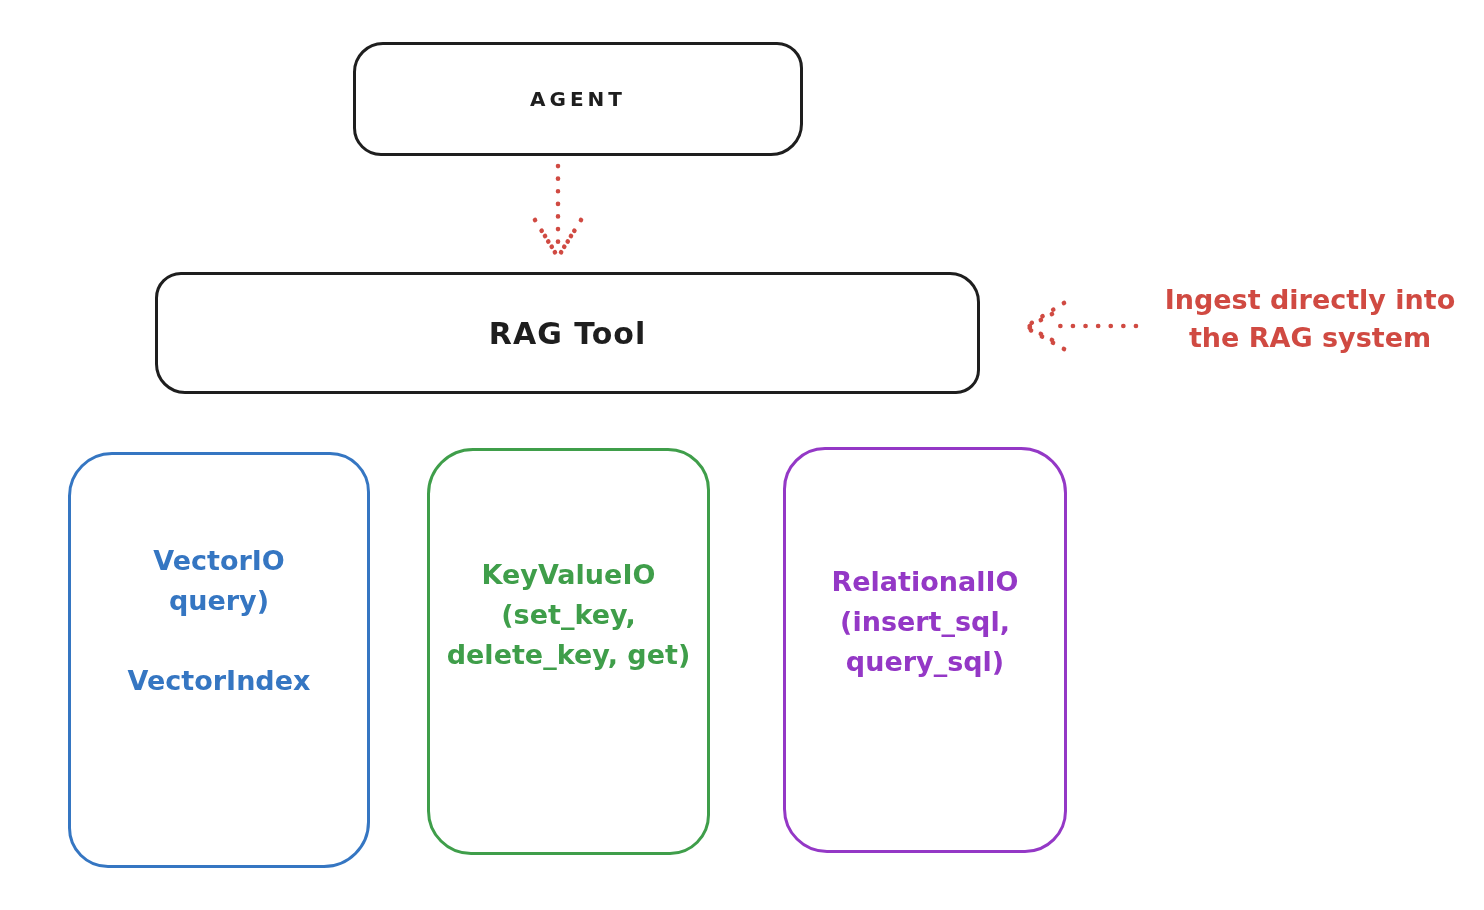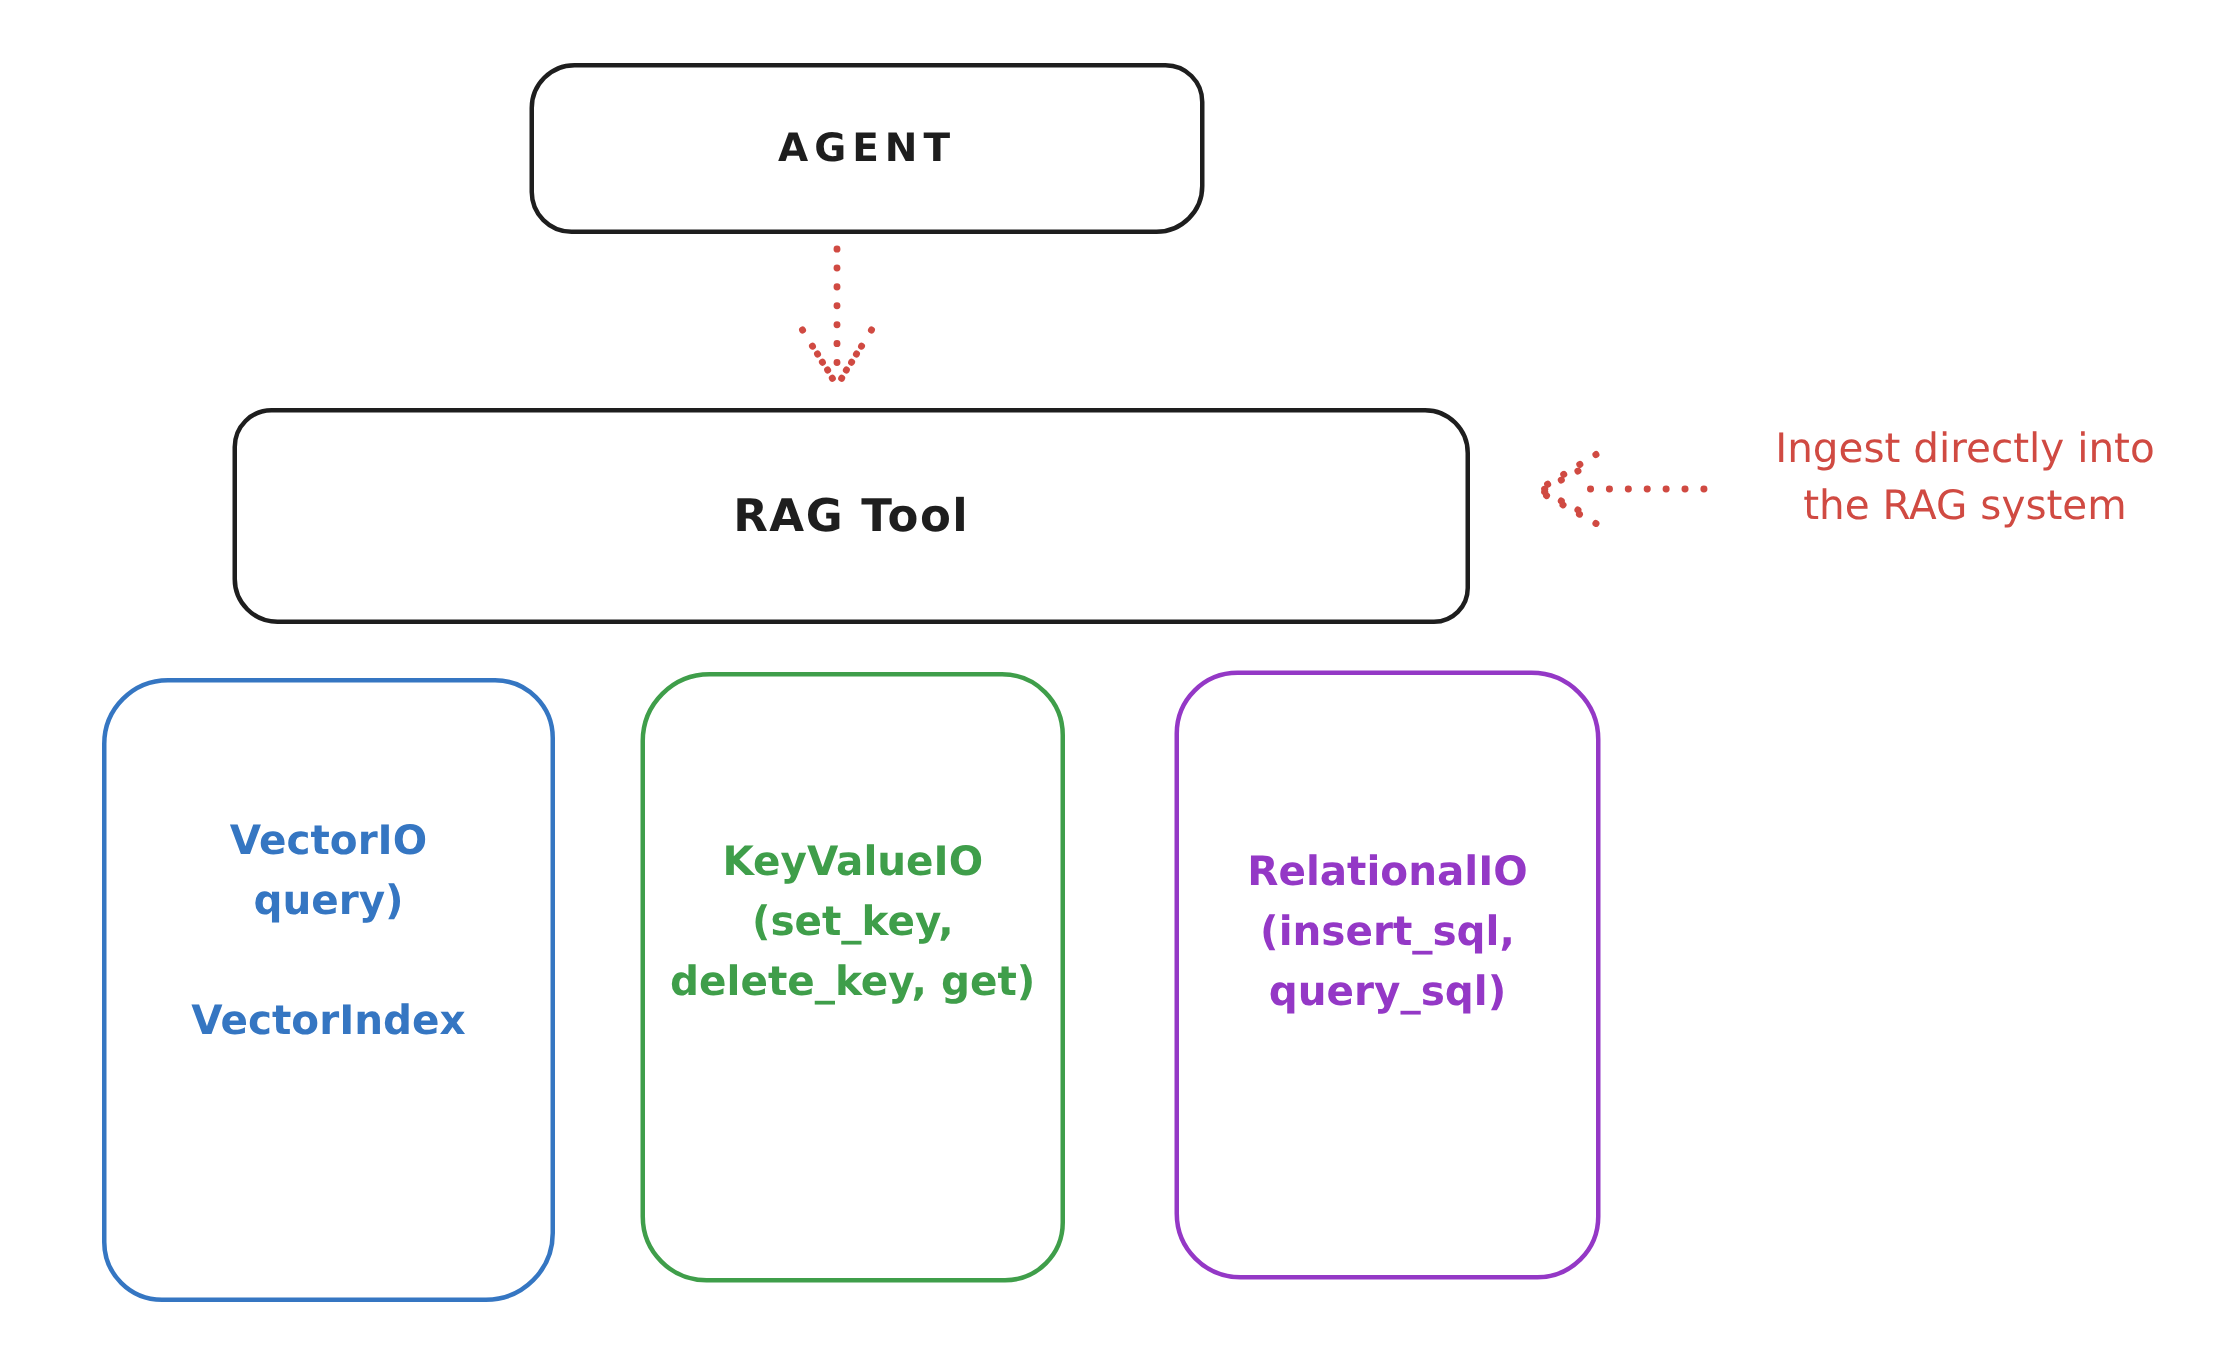--- a/index.html
+++ b/index.html
@@ -25,45 +25,45 @@
     position:absolute;
     border:3.5px solid var(--ink);
     background:var(--bg);
     display:flex;align-items:center;justify-content:center;
   }
   .agent-box{
     left:353px;top:42px;width:450px;height:114px;
     border-radius:30px 26px 32px 28px;
   }
   .agent-label{
-    font-size:26px;font-weight:bold;letter-spacing:4px;
+    font-size:20px;font-weight:bold;letter-spacing:4px;
   }
   .rag-box{
-    left:155px;top:272px;width:825px;height:144px;
+    left:155px;top:272px;width:825px;height:122px;
     border-radius:26px 30px 24px 30px;
   }
   .rag-label{
     font-size:30px;font-weight:bold;letter-spacing:1px;
   }
   
   .arrow-svg{position:absolute;overflow:visible;}
   .red-stroke{
     stroke:var(--red);
     stroke-width:4.6;
     stroke-linecap:round;
     fill:none;
     stroke-dasharray:0.1 12.5;
   }
   
   .ingest-note{
     position:absolute;
     left:1140px;top:281px;width:340px;
     text-align:center;
     color:var(--red);
-    font-size:27px;font-weight:normal;
+    font-size:27px;font-weight:bold;
     line-height:38px;
   }
   
   .node{
     position:absolute;
     background:var(--bg);
     border-style:solid;
     border-width:3.2px;
     display:flex;flex-direction:column;align-items:center;
     text-align:center;

